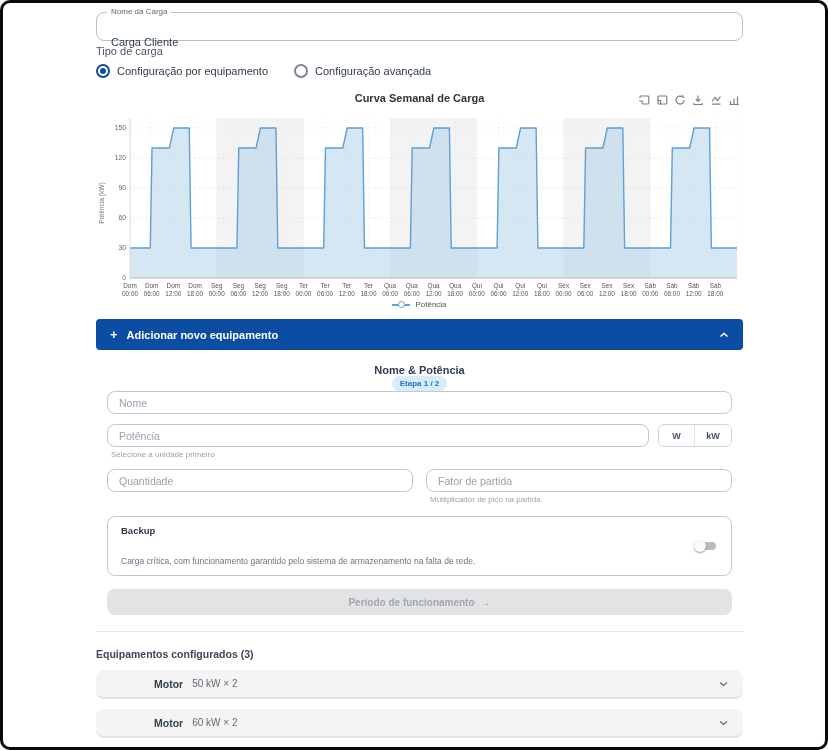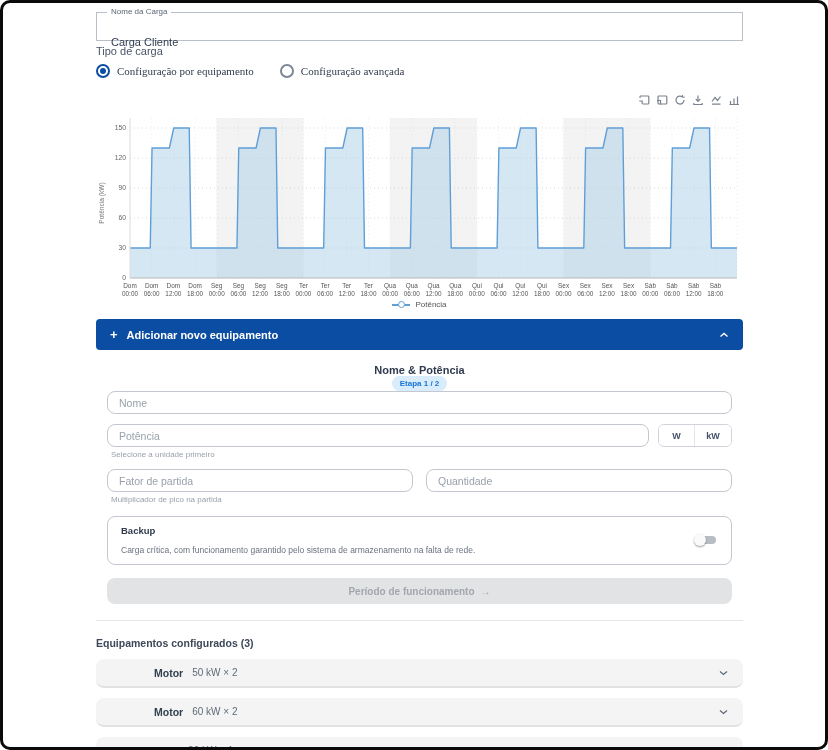--- a/index.html
+++ b/index.html
@@ -1,31 +1,31 @@
 <!DOCTYPE html>
 <html><head>
 <meta charset="utf-8">
 <style>
   html,body{margin:0;padding:0;background:#fff;}
   body{width:828px;height:750px;font-family:"Liberation Sans",sans-serif;-webkit-font-smoothing:antialiased;}
   .frame{box-sizing:border-box;width:828px;height:750px;border:3px solid #0a0a0a;border-radius:10px;background:#fff;overflow:hidden;}
   .content{width:647px;margin-left:93px;}
 
   
-  .field-outlined{position:relative;margin-top:9px;border:1px solid #b9bfc9;border-radius:0;height:27px;background:#fff;}
+  .field-outlined{position:relative;margin-top:9px;border:1px solid #b9bfc9;border-radius:8px;height:27px;background:#fff;}
   .field-outlined .flabel{position:absolute;top:-6px;left:10px;background:#fff;padding:0 4px;font-size:8px;color:#5b6676;}
   .field-outlined input{border:0;outline:none;width:calc(100% - 26px);margin:22px 12px 0 12px;font-size:11px;color:#2f3b4c;font-family:"Liberation Sans",sans-serif;background:transparent;}
 
   .type-label{margin-top:4px;font-size:11px;color:#4a5568;}
   .radio-row{display:flex;align-items:center;gap:26px;margin-top:7px;}
   .radio-opt{display:flex;align-items:center;gap:7px;cursor:pointer;}
   .radio-circ{box-sizing:border-box;width:14px;height:14px;border-radius:50%;border:2px solid #7d8694;position:relative;background:#fff;}
   .radio-opt.checked .radio-circ{border-color:#0b4da2;}
   .radio-opt.checked .radio-circ::after{content:"";position:absolute;left:2px;top:2px;width:6px;height:6px;border-radius:50%;background:#0b4da2;}
-  .radio-lab{font-size:11px;color:#2f3b4c;font-family:Liberation Serif, serif;}
+  .radio-lab{font-size:11px;color:#2f3b4c;}
 
   
   .chart-block{margin-top:14px;position:relative;}
   .chart-head{position:relative;height:18px;}
   .chart-title{text-align:center;font-size:11px;font-weight:bold;color:#333;}
   .chart-toolbar{position:absolute;right:2px;top:0;display:flex;gap:3px;}
   .tb-icon{width:15px;height:15px;display:inline-flex;align-items:center;justify-content:center;cursor:pointer;}
   .tb-icon svg{stroke:#7a828e;fill:none;stroke-width:1.2;}
   .chart-legend{display:flex;align-items:center;justify-content:center;gap:5px;margin-top:-2px;}
   .leg-marker{position:relative;width:18px;height:8px;}
@@ -52,21 +52,21 @@
   .helper{font-size:8px;color:#9aa1ac;margin:3px 0 0 4px;}
   .unit-group{display:flex;border:1px solid #d0d4da;border-radius:6px;overflow:hidden;height:23px;box-sizing:border-box;background:#fff;}
   .unit-btn{width:36px;border:0;background:#fff;font-size:9px;font-weight:bold;color:#44506a;cursor:pointer;font-family:"Liberation Sans",sans-serif;}
   .unit-btn:first-child{border-right:1px solid #e2e5e9;}
 
   .row-two{margin-top:10px;display:flex;gap:13px;}
   .col-half{flex:1;}
 
   .backup-card{margin-top:12px;border:1px solid #c3c8d0;border-radius:8px;padding:8px 13px 9px 13px;display:flex;align-items:center;justify-content:space-between;}
   .backup-title{font-size:9.5px;font-weight:bold;color:#2f3b4c;}
-  .backup-desc{font-size:8.5px;color:#6b7280;margin-top:9px;}
+  .backup-desc{font-size:8.5px;color:#6b7280;margin-top:20px;}
   .toggle{position:relative;width:24px;height:14px;cursor:pointer;flex:0 0 auto;margin-left:14px;}
   .toggle .track{position:absolute;top:3px;left:4px;width:18px;height:8px;border-radius:5px;background:#9aa1ac;opacity:.7;}
   .toggle .thumb{position:absolute;top:1px;left:0;width:12px;height:12px;border-radius:50%;background:#fafafa;box-shadow:0 1px 2px rgba(0,0,0,.4);}
 
   .next-btn{margin-top:13px;width:100%;height:26px;border:0;border-radius:8px;background:#e2e3e5;color:#a2a6ad;font-size:10px;font-weight:bold;display:flex;align-items:center;justify-content:center;gap:6px;cursor:not-allowed;font-family:"Liberation Sans",sans-serif;}
 
   .equip-title{margin-top:16px;font-size:10.5px;font-weight:bold;color:#3d4858;}
   .equip-row{margin-top:10px;height:29px;background:#f4f4f5;border-radius:8px;border-bottom:2px solid #e2e2e4;display:flex;align-items:center;padding:0 14px;cursor:pointer;box-sizing:border-box;}
   .equip-name{font-size:10.5px;font-weight:bold;color:#33404f;padding-left:44px;}
   .equip-detail{font-size:10px;color:#5f6b79;margin-left:9px;}
@@ -90,20 +90,21 @@
         <span class="radio-lab">Configuração por equipamento</span>
       </div>
       <div class="radio-opt" id="radio-1">
         <span class="radio-circ"></span>
         <span class="radio-lab">Configuração avançada</span>
       </div>
     </div>
 
     <div class="chart-block">
       <div class="chart-head">
+        <div class="chart-title">Curva Semanal de Carga</div>
         <div class="chart-toolbar">
           <span class="tb-icon">
             <svg width="12" height="12" viewBox="0 0 12 12">
                 <path d="M2 4 V2.8 Q2 2 2.8 2 H10 Q10.8 2 10.8 2.8 V9.2 Q10.8 10 10 10 H4.5"></path>
                 <path d="M1.2 7 H4.2 V10"></path>
               </svg>
           </span>
           <span class="tb-icon">
             <svg width="12" height="12" viewBox="0 0 12 12">
                 <rect x="2" y="2" width="8.8" height="8" rx="0.8"></rect>
@@ -279,25 +280,25 @@
           <div class="helper">Selecione a unidade primeiro</div>
         </div>
         <div class="unit-group">
           <button class="unit-btn">W</button>
           <button class="unit-btn">kW</button>
         </div>
       </div>
 
       <div class="row-two">
         <div class="col-half">
+          <input class="tinput" type="text" placeholder="Quantidade" style="">
+        </div>
+        <div class="col-half">
           <input class="tinput" type="text" placeholder="Fator de partida" style="">
           <div class="helper">Multiplicador de pico na partida</div>
-        </div>
-        <div class="col-half">
-          <input class="tinput" type="text" placeholder="Quantidade" style="">
         </div>
       </div>
 
       <div class="backup-card">
         <div>
           <div class="backup-title">Backup</div>
           <div class="backup-desc">Carga crítica, com funcionamento garantido pelo sistema de armazenamento na falta de rede.</div>
         </div>
         <div class="toggle">
           <span class="track"></span>

